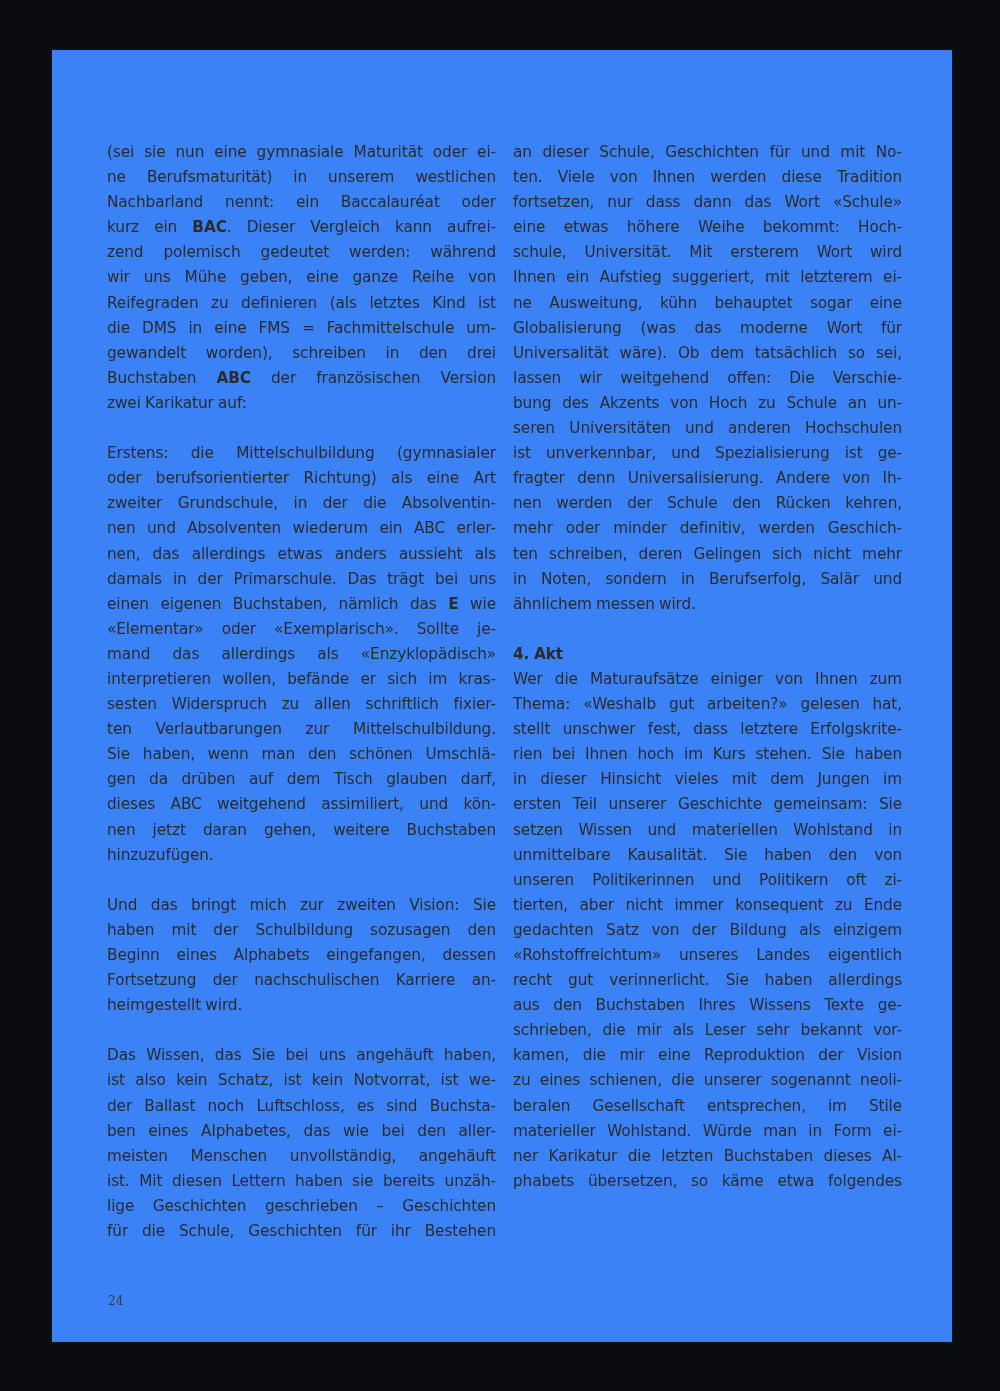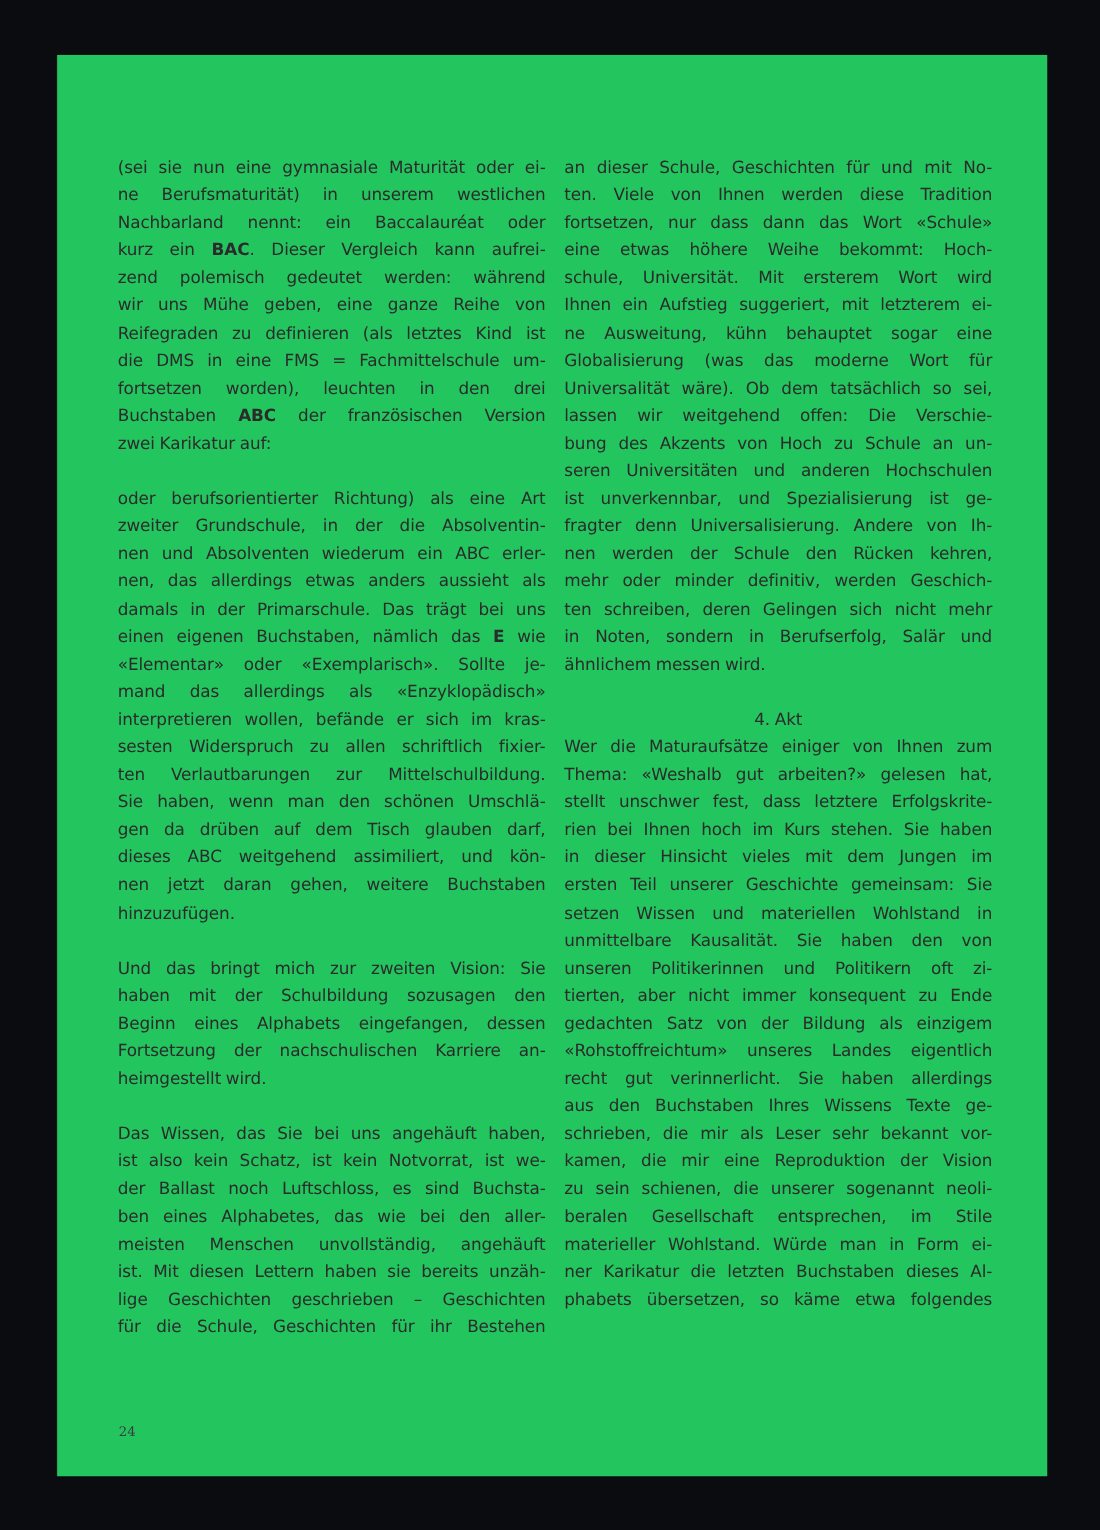--- a/index.html
+++ b/index.html
@@ -12,21 +12,21 @@
       background: #0b0c10;
       position: relative;
       overflow: hidden;
     }
     .page {
       position: absolute;
       left: 52px;
       top: 50px;
       width: 900px;
       height: 1292px;
-      background: #22c55e;
+      background: #3b82f6;
       box-shadow: 0 0 1px #444;
     }
     .column {
       position: absolute;
       top: 90px;
       width: 389px;
       font-family: "DejaVu Sans", sans-serif;
       font-size: 15.3px;
       line-height: 25.1px;
       color: #2b2b2b;
@@ -44,22 +44,22 @@
       text-align-last: justify;
     }
     .line.last {
       text-align-last: left;
     }
     .gap { display: block; height: 25.1px; }
     .bold { font-weight: bold; }
     .heading {
       display: block;
       height: 25.1px;
-      font-weight: normal;
-      text-align: center;
+      font-weight: bold;
+      text-align: left;
     }
     .page-number {
       position: absolute;
       left: 56px;
       top: 1244px;
       font-family: "DejaVu Serif", serif;
       font-size: 12px;
       color: #3a3a3a;
     }
   </style>
@@ -70,26 +70,27 @@
   <div class="column left" id="col-left">
       <div>
         <span class="line">(sei sie nun eine gymnasiale Maturität oder ei-</span>
         <span class="line">ne Berufsmaturität) in unserem westlichen</span>
         <span class="line">Nachbarland nennt: ein Baccalauréat oder</span>
         <span class="line">kurz ein <span class="bold">BAC</span>. Dieser Vergleich kann aufrei-</span>
         <span class="line">zend polemisch gedeutet werden: während</span>
         <span class="line">wir uns Mühe geben, eine ganze Reihe von</span>
         <span class="line">Reifegraden zu definieren (als letztes Kind ist</span>
         <span class="line">die DMS in eine FMS = Fachmittelschule um-</span>
-        <span class="line">fortsetzen worden), leuchten in den drei</span>
+        <span class="line">gewandelt worden), schreiben in den drei</span>
         <span class="line">Buchstaben <span class="bold">ABC</span> der französischen Version</span>
         <span class="line last">zwei Karikatur auf:</span>
       </div>
       <span class="gap"></span>
       <div>
+        <span class="line">Erstens: die Mittelschulbildung (gymnasialer</span>
         <span class="line">oder berufsorientierter Richtung) als eine Art</span>
         <span class="line">zweiter Grundschule, in der die Absolventin-</span>
         <span class="line">nen und Absolventen wiederum ein ABC erler-</span>
         <span class="line">nen, das allerdings etwas anders aussieht als</span>
         <span class="line">damals in der Primarschule. Das trägt bei uns</span>
         <span class="line">einen eigenen Buchstaben, nämlich das <span class="bold">E</span> wie</span>
         <span class="line">«Elementar» oder «Exemplarisch». Sollte je-</span>
         <span class="line">mand das allerdings als «Enzyklopädisch»</span>
         <span class="line">interpretieren wollen, befände er sich im kras-</span>
         <span class="line">sesten Widerspruch zu allen schriftlich fixier-</span>
@@ -154,21 +155,21 @@
         <span class="line">setzen Wissen und materiellen Wohlstand in</span>
         <span class="line">unmittelbare Kausalität. Sie haben den von</span>
         <span class="line">unseren Politikerinnen und Politikern oft zi-</span>
         <span class="line">tierten, aber nicht immer konsequent zu Ende</span>
         <span class="line">gedachten Satz von der Bildung als einzigem</span>
         <span class="line">«Rohstoffreichtum» unseres Landes eigentlich</span>
         <span class="line">recht gut verinnerlicht. Sie haben allerdings</span>
         <span class="line">aus den Buchstaben Ihres Wissens Texte ge-</span>
         <span class="line">schrieben, die mir als Leser sehr bekannt vor-</span>
         <span class="line">kamen, die mir eine Reproduktion der Vision</span>
-        <span class="line">zu sein schienen, die unserer sogenannt neoli-</span>
+        <span class="line">zu eines schienen, die unserer sogenannt neoli-</span>
         <span class="line">beralen Gesellschaft entsprechen, im Stile</span>
         <span class="line">materieller Wohlstand. Würde man in Form ei-</span>
         <span class="line">ner Karikatur die letzten Buchstaben dieses Al-</span>
         <span class="line">phabets übersetzen, so käme etwa folgendes</span>
       </div>
     </div>
   <div class="page-number">24</div>
 </div>
 
 </body></html>

